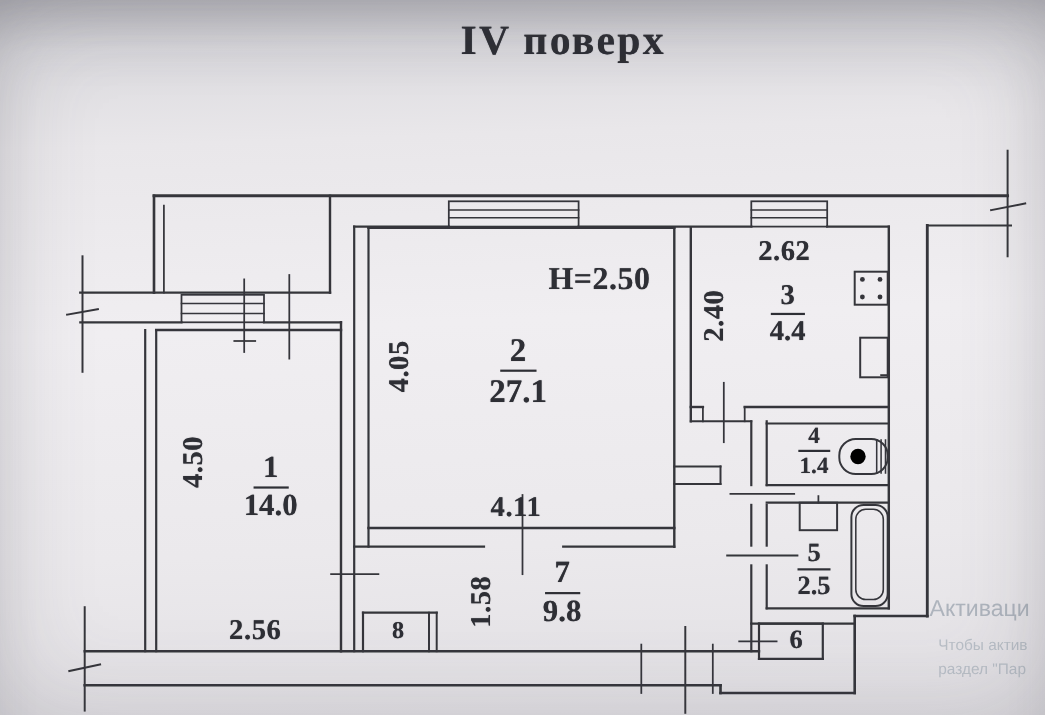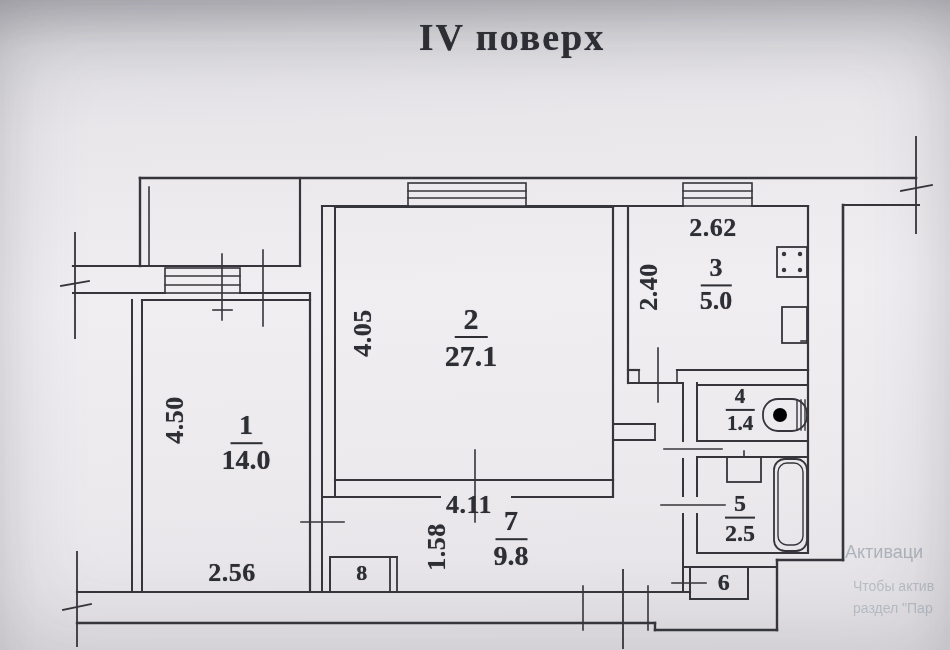--- a/index.html
+++ b/index.html
@@ -18,21 +18,21 @@
   .title{font-size:38px;letter-spacing:2px;}
   .dim{font-size:26px;}
   .hlab{font-size:29px;}
   .rlabel{position:absolute;transform:translate(-50%,-50%);text-align:center;color:#2e2f35;
     font-weight:700;line-height:1.1;text-shadow:0 0 .7px rgba(46,47,53,.75);}
   .rlabel .num{display:inline-block;border-bottom:2.2px solid #2e2f35;padding:0 9px 1px;}
   .rlabel .area{display:block;margin-top:1px;}
   .fs30{font-size:30px;} .fs28{font-size:28px;} .fs26{font-size:26px;}
   .fs24{font-size:24px;} .fs22{font-size:22px;} .fs21{font-size:21px;}
   .wm{position:absolute;font-family:"Liberation Sans","DejaVu Sans",sans-serif;white-space:nowrap;}
-  .wm1{left:845px;top:542px;font-size:18px;color:#aeb4bd;}
+  .wm1{left:845px;top:542px;font-size:21px;color:#aeb4bd;}
   .wm2{left:853px;top:578px;font-size:14px;color:#b9bfc7;}
   .wm3{left:853px;top:600px;font-size:14px;color:#b9bfc7;}
 </style>
 </head>
 <body>
 
 <div class="page">
 
   <svg class="plan-svg" width="950" height="650" viewBox="0 0 950 650">
     <defs>
@@ -196,38 +196,39 @@
       <g>
         <rect x="774" y="459" width="33" height="92" rx="11" stroke-width="1.8"></rect>
         <rect x="778" y="463" width="25" height="82" rx="9" stroke-width="1.4"></rect>
       </g>
 
     </g>
   </svg>
 
   <div class="txt title" style="left:512px;top:38px;">IV поверх</div>
 
+  <div class="txt hlab" style="left:545px;top:254px;">H=2.50</div>
 
   <div class="rlabel fs28" style="left:246px;top:443px;">
     <span class="num">1</span>
     <span class="area">14.0</span>
   </div>
   <div class="txt dim vert" style="left:175px;top:420px;">4.50</div>
   <div class="txt dim" style="left:232px;top:573px;">2.56</div>
 
   <div class="rlabel fs30" style="left:471px;top:337px;">
     <span class="num">2</span>
     <span class="area">27.1</span>
   </div>
   <div class="txt dim vert" style="left:363px;top:333px;">4.05</div>
-  <div class="txt dim" style="left:469px;top:461px;margin-top:44px;">4.11</div>
+  <div class="txt dim" style="left:469px;top:461px;">4.11</div>
 
   <div class="rlabel fs26" style="left:716px;top:285px;">
     <span class="num">3</span>
-    <span class="area">5.0</span>
+    <span class="area">4.4</span>
   </div>
   <div class="txt dim" style="left:713px;top:228px;">2.62</div>
   <div class="txt dim vert" style="left:649px;top:287px;">2.40</div>
 
   <div class="rlabel fs21" style="left:740px;top:410px;">
     <span class="num">4</span>
     <span class="area">1.4</span>
   </div>
 
   <div class="rlabel fs24" style="left:740px;top:518px;">

